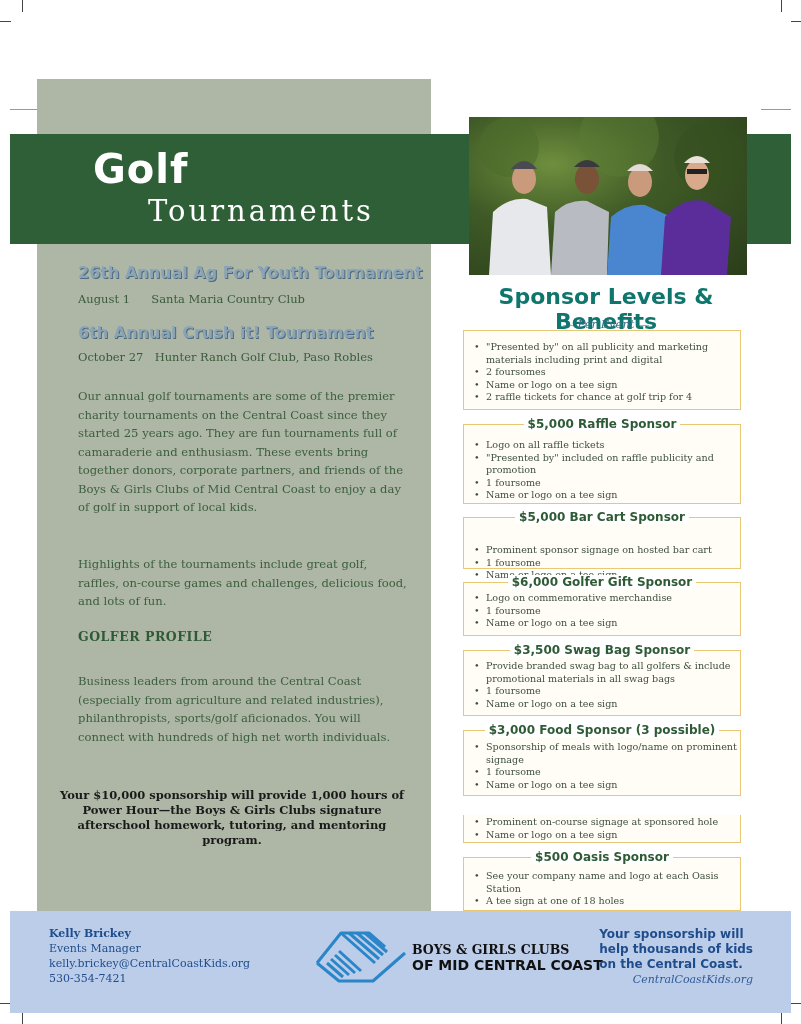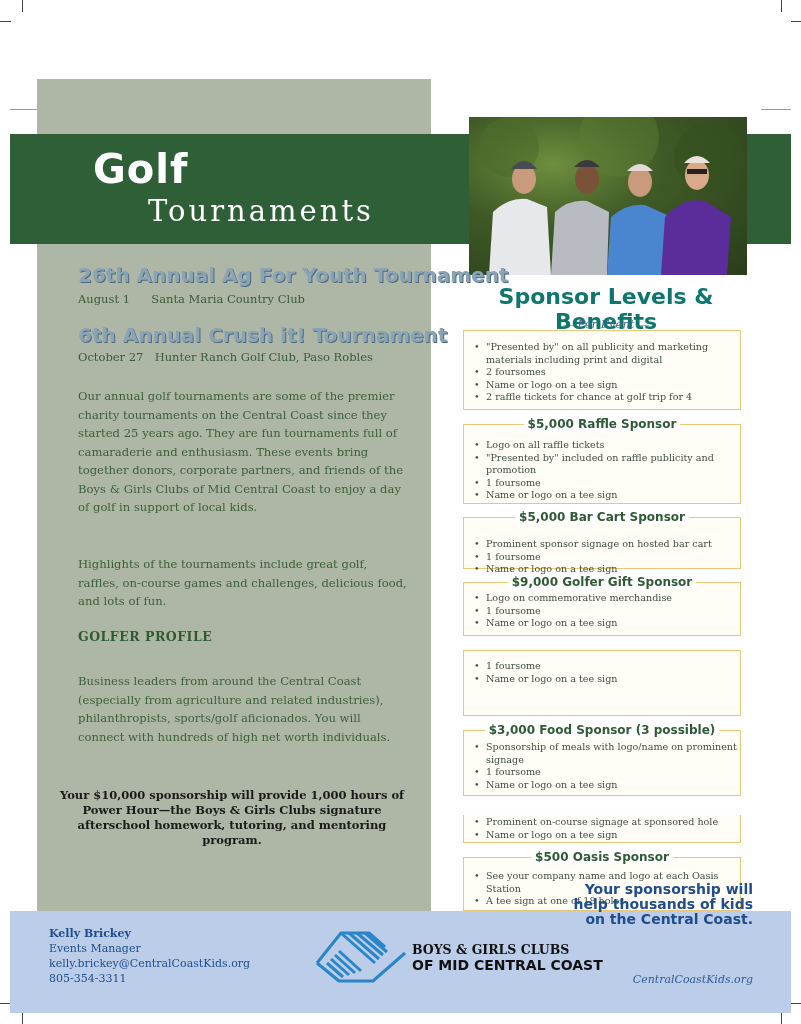--- a/index.html
+++ b/index.html
@@ -28,21 +28,21 @@
     color: #ffffff; letter-spacing: 3px;
   }
   .photo {
     position: absolute; left: 469px; top: 117px; width: 278px; height: 158px;
     background: radial-gradient(ellipse at 30% 30%, #6f8f3e 0%, #3f5a26 40%, #2a3d1b 100%);
     overflow: hidden;
   }
 
   .event-title {
     position: absolute; left: 78px;
-    font-family: "DejaVu Sans", sans-serif; font-weight: bold; font-size: 20px;
+    font-family: "DejaVu Sans", sans-serif; font-weight: bold; font-size: 16px;
     color: #8aa3b5; text-shadow: 1px 1px 0 #4d6a80; text-align: center;
   }
   .event-meta { position: absolute; left: 78px; font-size: 11.5px; color: #3a5a3c; }
   .body-text {
     position: absolute; left: 78px; width: 330px; font-size: 11.6px;
     line-height: 18.5px; color: #3b5e3d;
   }
   .profile-head {
     position: absolute; left: 78px; top: 629px; font-size: 12.5px;
     font-weight: bold; color: #2f5a36; letter-spacing: 0.5px;
@@ -89,22 +89,22 @@
   .logo-icon { position: absolute; left: 313px; top: 925px; width: 96px; height: 60px; }
   .logo-text1 {
     position: absolute; left: 412px; top: 942px;
     font-family: "DejaVu Serif", serif; font-weight: bold; font-size: 12.5px; color: #111;
   }
   .logo-text2 {
     position: absolute; left: 412px; top: 957px;
     font-family: "DejaVu Sans", sans-serif; font-weight: bold; font-size: 14px; color: #111;
   }
   .tagline {
-    position: absolute; right: 48px; top: 882px; text-align: right;
-    font-family: "DejaVu Sans", sans-serif; font-weight: bold; font-size: 14px;
+    position: absolute; right: 48px; top: 927px; text-align: left;
+    font-family: "DejaVu Sans", sans-serif; font-weight: bold; font-size: 12px;
     line-height: 15px; color: #1f4d8c;
   }
   .site {
     position: absolute; right: 48px; top: 973px; font-style: italic;
     font-size: 11px; color: #2f5a96;
   }
 </style>
 </head>
 <body>
 
@@ -186,38 +186,40 @@
   <ul style="margin-top:14px">
     <li>Logo on all raffle tickets</li>
     <li>"Presented by" included on raffle publicity and promotion</li>
     <li>1 foursome</li>
     <li>Name or logo on a tee sign</li>
   </ul>
 </div>
 
 <div class="tier" style="top:517px;height:52px">
   <div class="tier-head" style="top:-8px"><span>$5,000 Bar Cart Sponsor</span></div>
-  <ul style="margin-top:20px">
+  <ul style="margin-top:26px">
     <li>Prominent sponsor signage on hosted bar cart</li>
     <li>1 foursome</li>
     <li>Name or logo on a tee sign</li>
   </ul>
 </div>
 
 <div class="tier" style="top:582px;height:54px">
-  <div class="tier-head" style="top:-8px"><span>$9,000 Golfer Gift Sponsor</span></div>
+  <div class="tier-head" style="top:-8px"><span>$6,000 Golfer Gift Sponsor</span></div>
   <ul style="margin-top:9px">
     <li>Logo on commemorative merchandise</li>
     <li>1 foursome</li>
     <li>Name or logo on a tee sign</li>
   </ul>
 </div>
 
 <div class="tier" style="top:650px;height:66px">
+  <div class="tier-head" style="top:-8px"><span>$3,500  Swag Bag Sponsor</span></div>
   <ul style="margin-top:9px">
+    <li>Provide branded swag bag to all golfers &amp; include promotional materials in all swag bags</li>
     <li>1 foursome</li>
     <li>Name or logo on a tee sign</li>
   </ul>
 </div>
 
 <div class="tier" style="top:730px;height:66px">
   <div class="tier-head" style="top:-8px"><span>$3,000 Food Sponsor (3 possible)</span></div>
   <ul style="margin-top:10px">
     <li>Sponsorship of meals with logo/name on prominent signage</li>
     <li>1 foursome</li>
@@ -238,21 +240,21 @@
     <li>See your company name and logo at each Oasis Station</li>
     <li>A tee sign at one of 18 holes</li>
   </ul>
 </div>
 
 <div class="footer"></div>
 <div class="contact">
   <div class="name">Kelly Brickey</div>
   <div>Events Manager</div>
   <div>kelly.brickey@CentralCoastKids.org</div>
-  <div>805-354-3311</div>
+  <div>530-354-7421</div>
 </div>
 
 <svg class="logo-icon" viewBox="0 0 96 60">
   <g fill="none" stroke="#2a86c8" stroke-width="3" stroke-linejoin="round">
     <path d="M4 38 L28 8 L56 8 L72 22"></path>
     <path d="M28 8 L62 38"></path>
     <path d="M36 8 L66 34"></path>
     <path d="M44 8 L70 30"></path>
     <path d="M52 8 L74 27"></path>
     <path d="M4 38 L26 56 L60 56 L92 28"></path>

